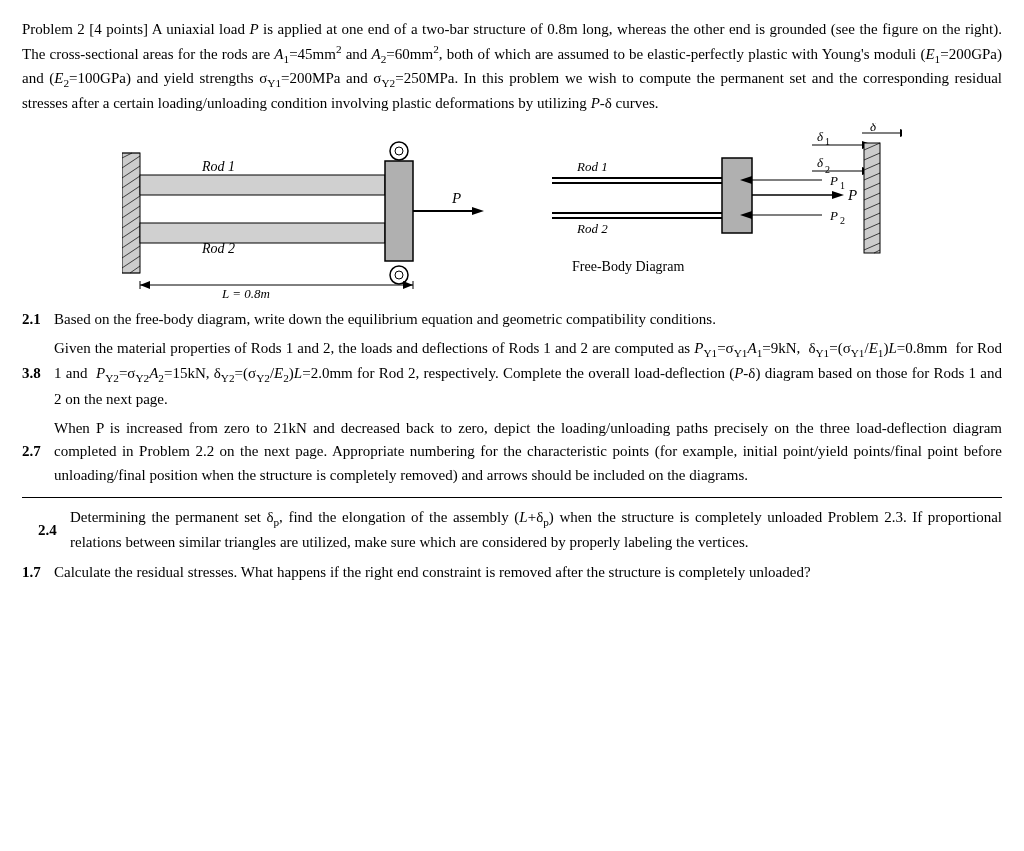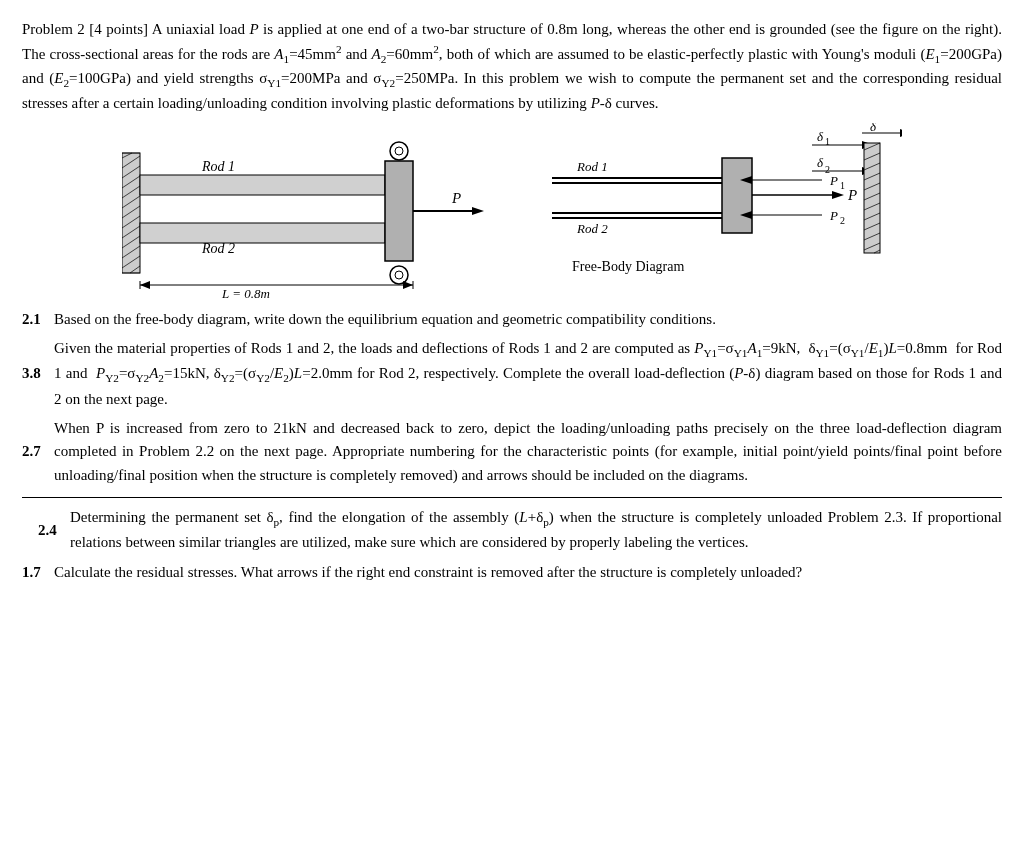--- a/index.html
+++ b/index.html
@@ -229,15 +229,15 @@
 <div class="subproblem subproblem-24-25" style="border-top:none; padding-top:0; margin-top:0;">
   <span class="subproblem-label"><b>2.4</b></span>
   <span class="subproblem-content">
     Determining the permanent set δ<sub>p</sub>, find the elongation of the assembly (<i>L</i>+δ<sub>p</sub>) when the structure is completely unloaded Problem 2.3. If proportional relations between similar triangles are utilized, make sure which are considered by properly labeling the vertices.
   </span>
 </div>
 
 <div class="subproblem">
   <span class="subproblem-label"><b>1.7</b></span>
   <span class="subproblem-content">
-    Calculate the residual stresses. What arrows if the right end constraint is removed after the structure is completely unloaded?
+    Calculate the residual stresses. What happens if the right end constraint is removed after the structure is completely unloaded?
   </span>
 </div>
 
 </body></html>

